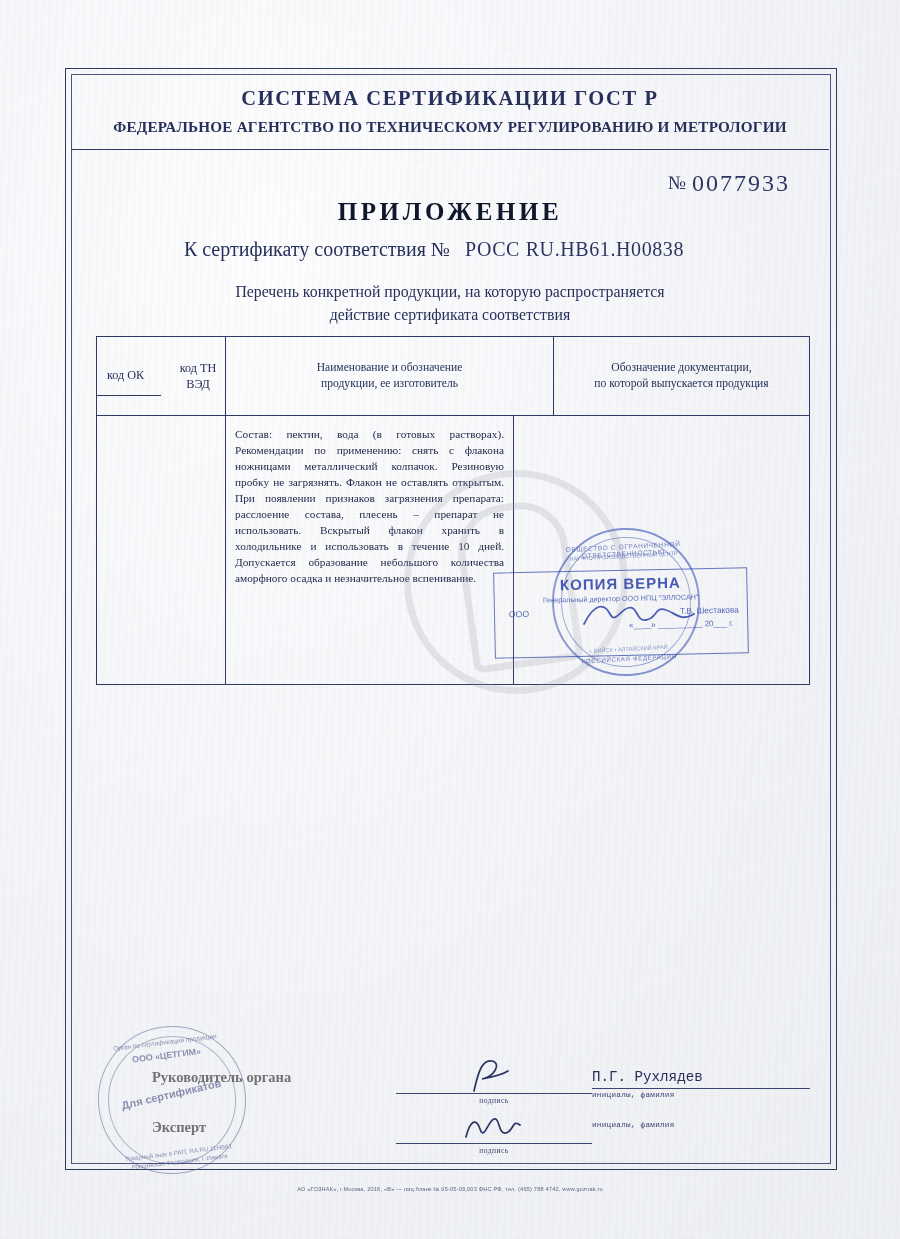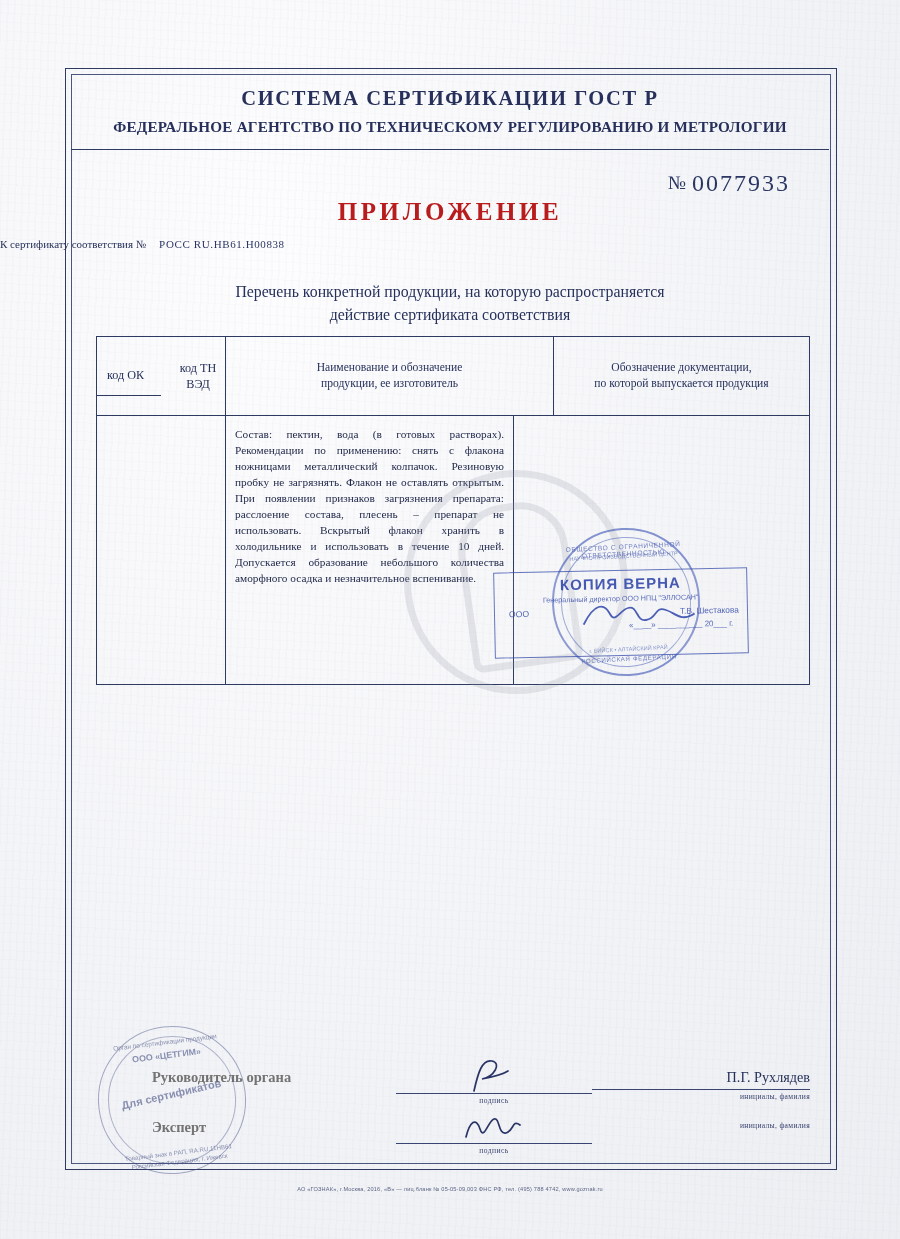--- a/index.html
+++ b/index.html
@@ -87,29 +87,29 @@
   .serial .num-sym { font-size: 19px; vertical-align: 2px; margin-right: 4px; }
 
   .doc-type {
     position: absolute;
     left: 0; top: 198px;
     width: 900px;
     text-align: center;
     font-size: 25px;
     font-weight: bold;
     letter-spacing: 3.6px;
-    color: #b91c1c;
+    color: #0f172a;
   }
 
   .cert-ref {
     position: absolute;
     left: 0; top: 238px;
     width: 868px;
-    text-align: left;
-    font-size: 11px;
+    text-align: center;
+    font-size: 20px;
     color: #26305a;
   }
   .cert-ref .ref-no {
     font-family: "Liberation Serif", serif;
     letter-spacing: 0.6px;
     margin-left: 10px;
     color: #2b3663;
   }
 
   .list-caption {
@@ -360,22 +360,23 @@
     height: 24px;
   }
   .sig-mid .cap {
     font-size: 7.6px;
     color: #3a4470;
     margin-top: 2px;
     letter-spacing: 0.4px;
   }
   .sig-right {
     flex: 1;
-    text-align: right;
+    text-align: left;
     position: relative;
+    font-family: Liberation Mono, monospace;
   }
   .sig-right .name {
     font-size: 14.2px;
     color: #26305a;
     border-bottom: 0.9px solid #3a4470;
     padding-bottom: 3px;
   }
   .sig-right .cap {
     font-size: 7.6px;
     color: #3a4470;

